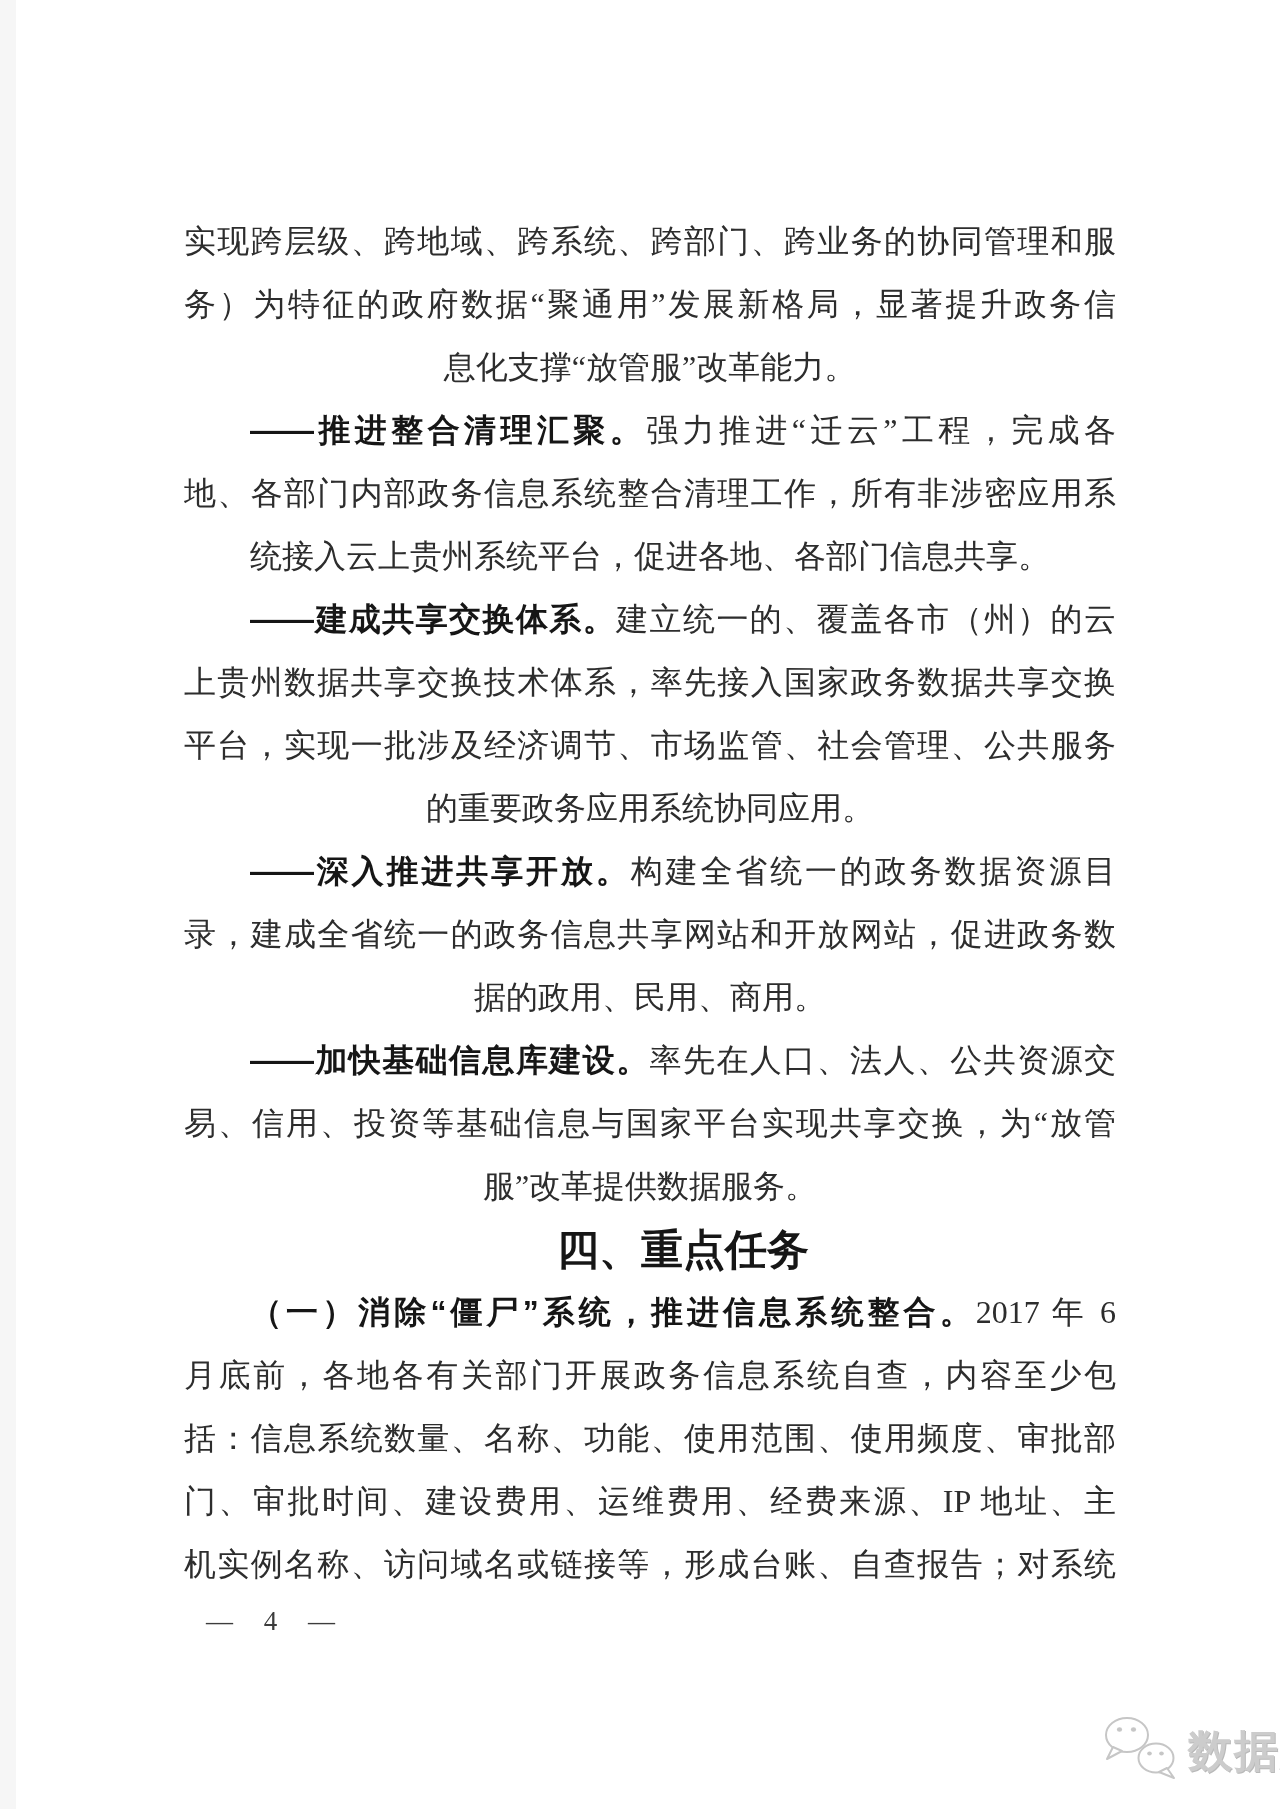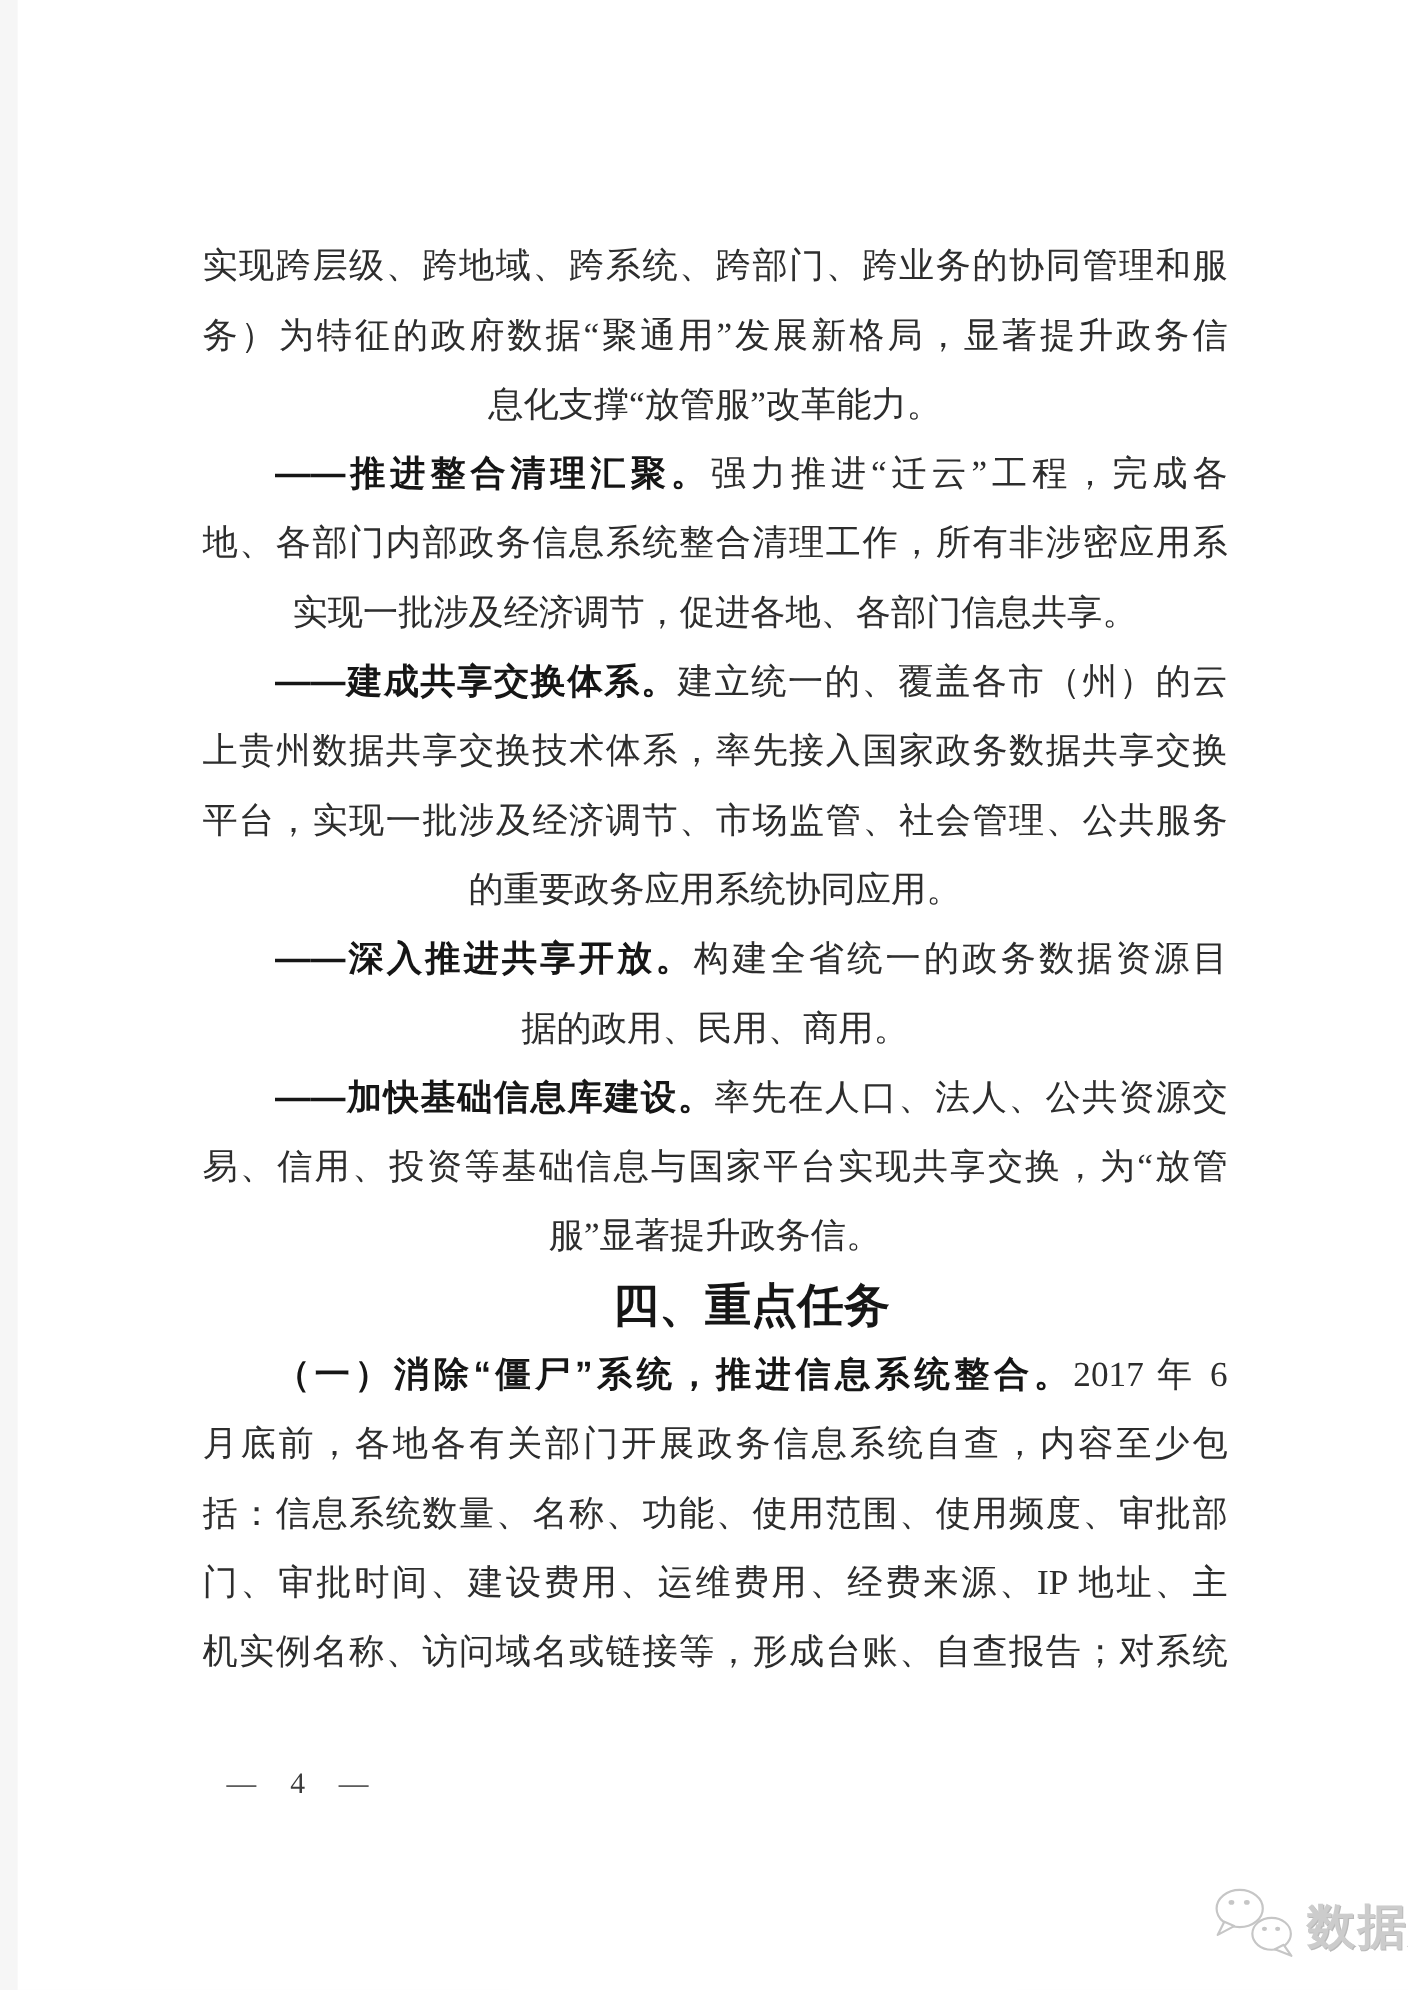--- a/index.html
+++ b/index.html
@@ -83,36 +83,37 @@
 
   <div class="text-block">
       <div class="para">
         <div class="line just"><span>实现跨层级、跨地域、跨系统、跨部门、跨业务的协同管理和服</span></div>
         <div class="line just"><span>务）为特征的政府数据“聚通用”发展新格局，显著提升政务信</span></div>
         <div class="line"><span>息化支撑“放管服”改革能力。</span></div>
       </div>
       <div class="para">
         <div class="line just indent"><span class="lead">——推进整合清理汇聚。</span><span>强力推进“迁云”工程，完成各</span></div>
         <div class="line just"><span>地、各部门内部政务信息系统整合清理工作，所有非涉密应用系</span></div>
-        <div class="line"><span>实现一批涉及经济调节，促进各地、各部门信息共享。</span></div>
+        <div class="line"><span>统接入云上贵州系统平台，促进各地、各部门信息共享。</span></div>
       </div>
       <div class="para">
         <div class="line just indent"><span class="lead">——建成共享交换体系。</span><span>建立统一的、覆盖各市（州）的云</span></div>
         <div class="line just"><span>上贵州数据共享交换技术体系，率先接入国家政务数据共享交换</span></div>
         <div class="line just"><span>平台，实现一批涉及经济调节、市场监管、社会管理、公共服务</span></div>
         <div class="line"><span>的重要政务应用系统协同应用。</span></div>
       </div>
       <div class="para">
         <div class="line just indent"><span class="lead">——深入推进共享开放。</span><span>构建全省统一的政务数据资源目</span></div>
+        <div class="line just"><span>录，建成全省统一的政务信息共享网站和开放网站，促进政务数</span></div>
         <div class="line"><span>据的政用、民用、商用。</span></div>
       </div>
       <div class="para">
         <div class="line just indent"><span class="lead">——加快基础信息库建设。</span><span>率先在人口、法人、公共资源交</span></div>
         <div class="line just"><span>易、信用、投资等基础信息与国家平台实现共享交换，为“放管</span></div>
-        <div class="line"><span>服”显著提升政务信。</span></div>
+        <div class="line"><span>服”改革提供数据服务。</span></div>
       </div>
       <div class="para heading">
         <div class="line indent"><span class="lead">四、重点任务</span></div>
       </div>
       <div class="para">
         <div class="line just indent"><span class="lead">（一）消除“僵尸”系统，推进信息系统整合。</span><span>2017 年 6</span></div>
         <div class="line just"><span>月底前，各地各有关部门开展政务信息系统自查，内容至少包</span></div>
         <div class="line just"><span>括：信息系统数量、名称、功能、使用范围、使用频度、审批部</span></div>
         <div class="line just"><span>门、审批时间、建设费用、运维费用、经费来源、IP 地址、主</span></div>
         <div class="line just"><span>机实例名称、访问域名或链接等，形成台账、自查报告；对系统</span></div>

